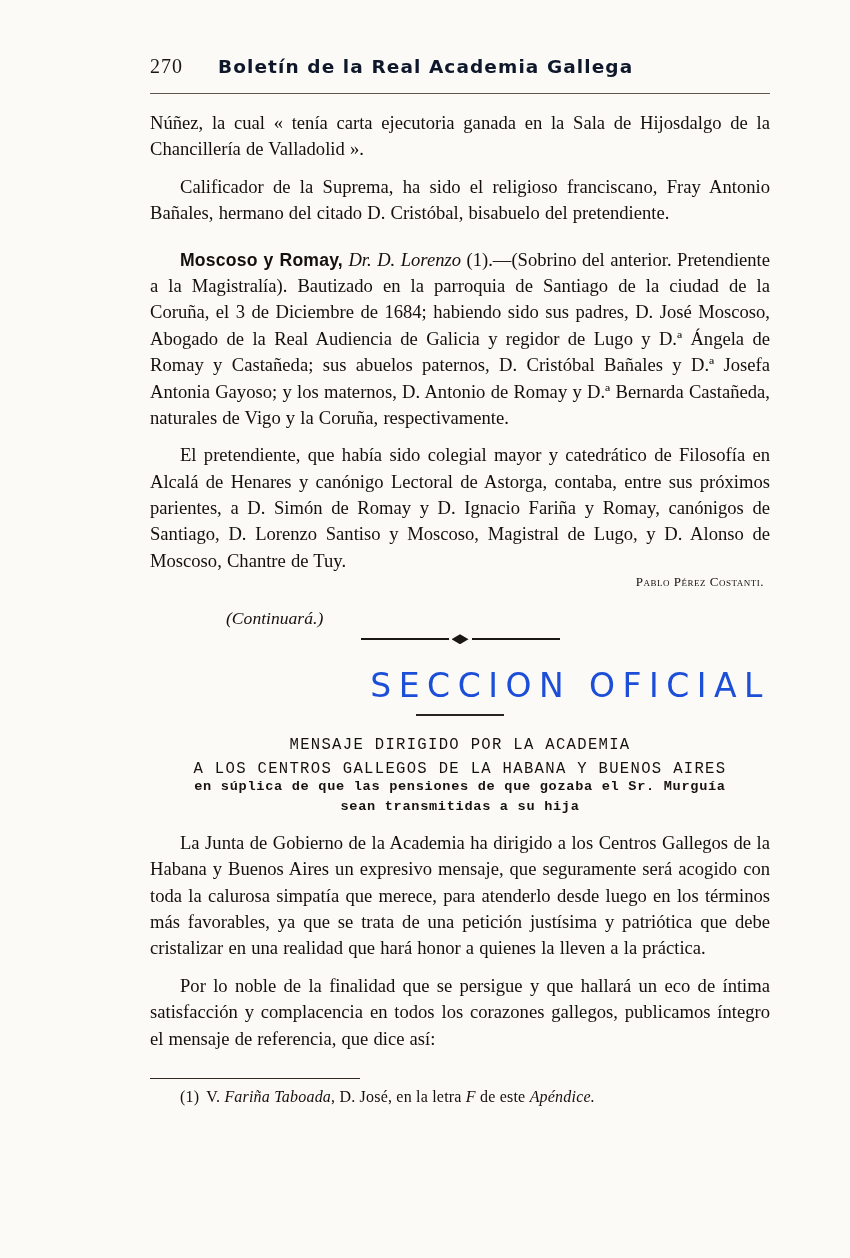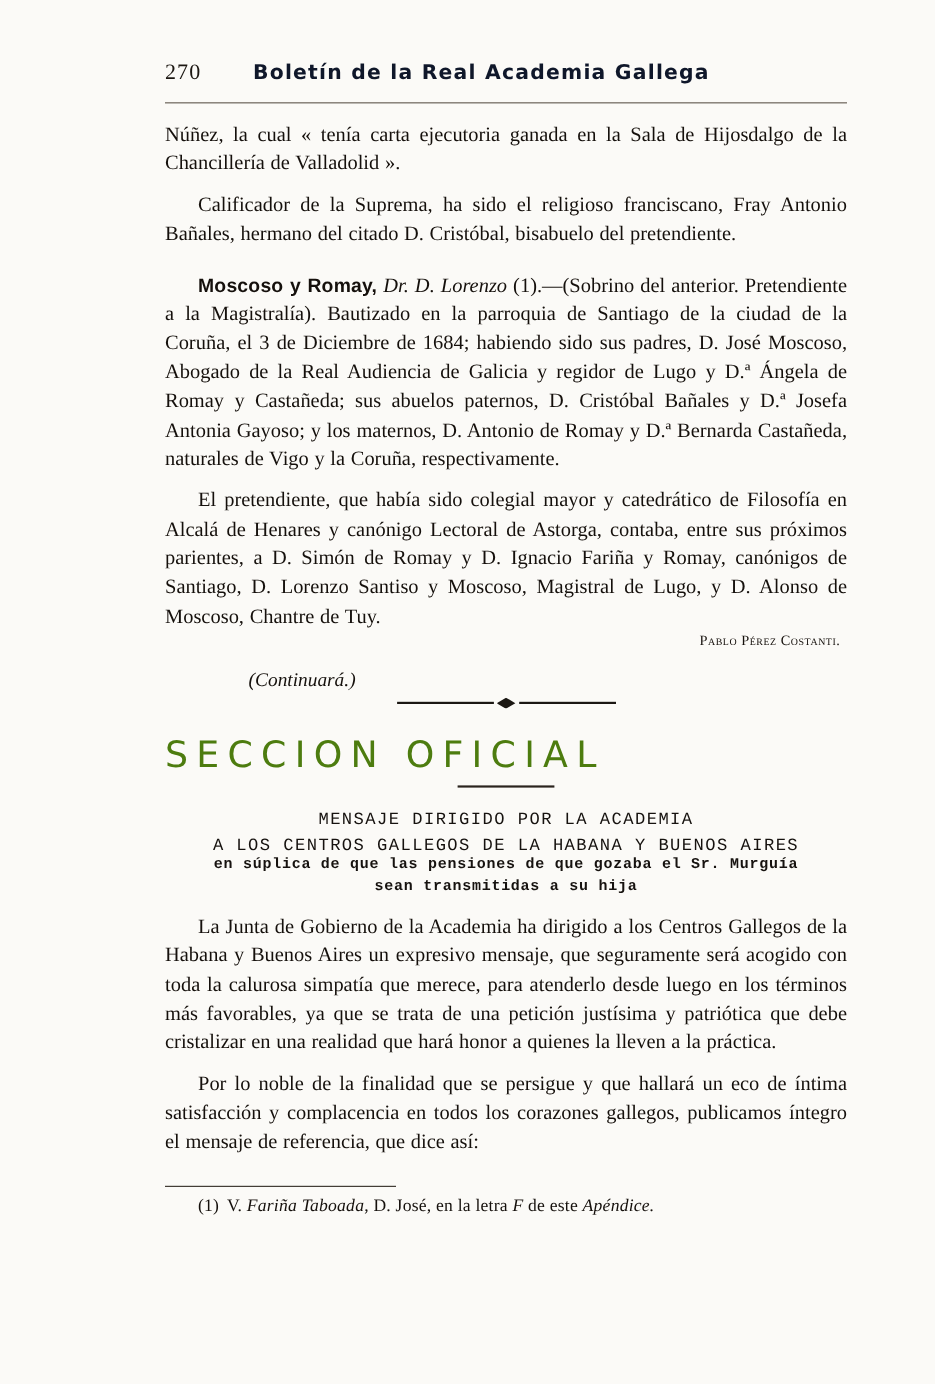--- a/index.html
+++ b/index.html
@@ -25,21 +25,21 @@
   .content {
     position: absolute;
     left: 150px;
     top: 55px;
     width: 620px;
   }
   
   .page-header {
     display: flex;
     align-items: baseline;
-    gap: 40px;
+    gap: 28px;
     padding-bottom: 7px;
   }
   .folio {
     font-family: "Liberation Serif", serif;
     font-size: 20px;
     letter-spacing: 1px;
     color: #1c1712;
     width: 40px;
     text-align: left;
   }
@@ -113,25 +113,25 @@
   }
   .orn-diamond {
     width: 17px;
     height: 10px;
     background: #1b1713;
     margin: 0 3px;
     clip-path: polygon(50% 0%, 100% 50%, 50% 100%, 0% 50%);
   }
   
   .section-title {
-    text-align: left;
+    text-align: right;
     font-family: "DejaVu Sans", sans-serif;
     font-size: 33px;
     letter-spacing: 7.5px;
-    color: #4d7c0f;
+    color: #1d4ed8;
     margin: 6px 0 6px 0;
     font-weight: 400;
   }
   .section-rule {
     width: 88px;
     height: 1.6px;
     background: #2a241e;
     margin: 9px auto 20px auto;
   }
   .msg-head {

